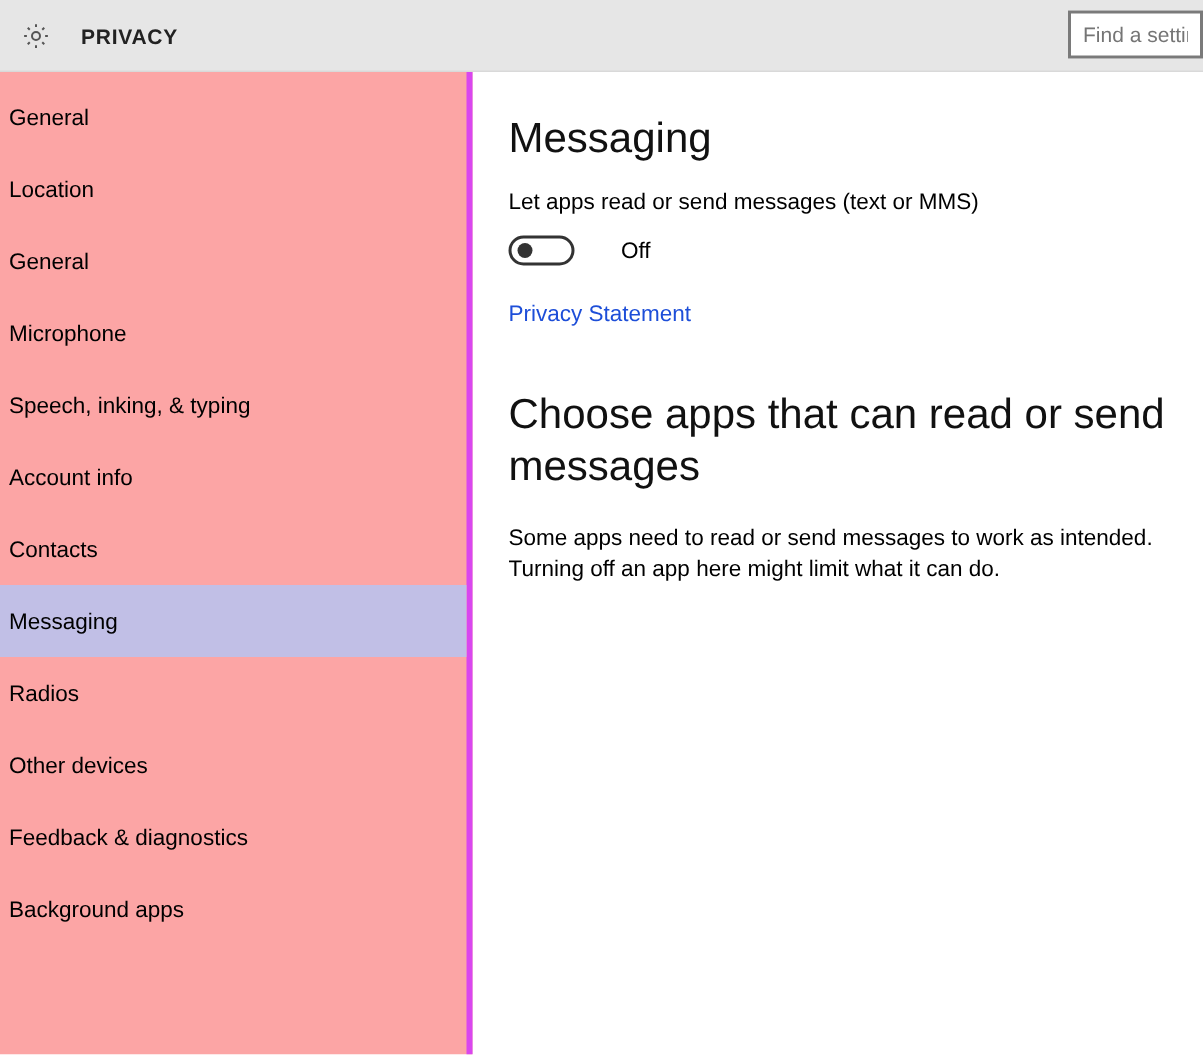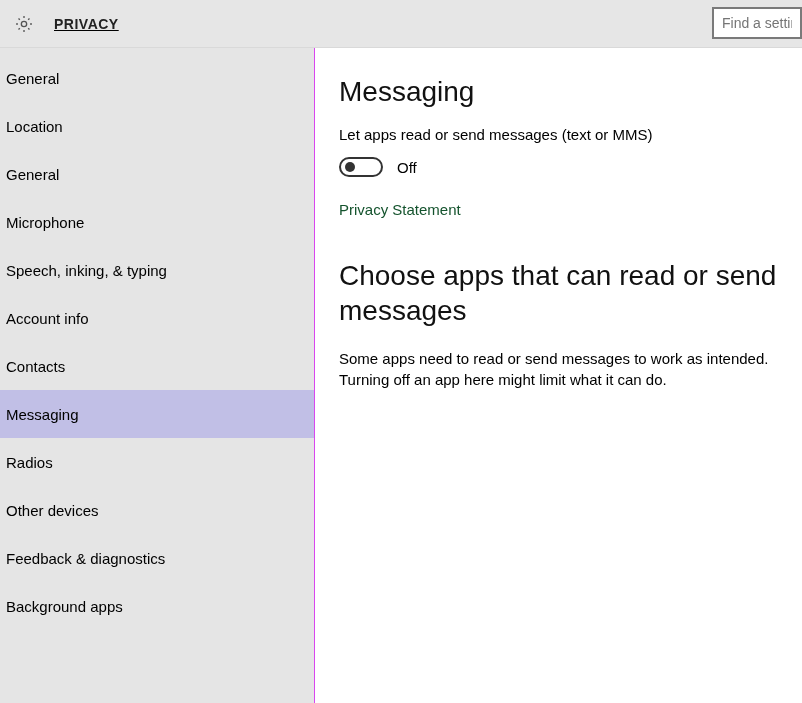--- a/index.html
+++ b/index.html
@@ -13,21 +13,20 @@
     overflow: hidden;
   }
   .header {
     height: 48px;
     background: #e6e6e6;
     display: flex;
     align-items: center;
     padding-left: 14px;
     position: relative;
     border-bottom: 1px solid #d9d9d9;
-    text-decoration: underline;
   }
   .header .gear {
     width: 20px;
     height: 20px;
     display: flex;
     align-items: center;
     justify-content: center;
   }
   .header .title {
     font-weight: 600;
@@ -49,22 +48,22 @@
     color: #666;
     font-family: inherit;
     outline: none;
   }
   .body {
     display: flex;
     height: calc(100% - 48px);
   }
   .sidebar {
     width: 315px;
-    background: #e5e5e5;
-    border-right: 1px solid #d946ef;
+    background: #fca5a5;
+    border-right: 4px solid #d946ef;
     display: flex;
     flex-direction: column;
     padding-top: 6px;
   }
   .side-item {
     height: 48px;
     display: flex;
     align-items: center;
     padding-left: 6px;
     font-size: 15px;
@@ -86,20 +85,21 @@
     color: #111;
   }
   .main .subline {
     font-size: 15px;
     margin-bottom: 14px;
   }
   .toggle-row {
     display: flex;
     align-items: center;
     margin-bottom: 24px;
+    gap: 17px;
   }
   .toggle {
     width: 44px;
     height: 20px;
     border: 2px solid #333;
     border-radius: 11px;
     position: relative;
     background: #fff;
     cursor: pointer;
   }
@@ -110,21 +110,21 @@
     border-radius: 50%;
     position: absolute;
     top: 3px;
     left: 4px;
   }
   .toggle-label {
     margin-left: 14px;
     font-size: 15px;
   }
   .link {
-    color: #14532d;
+    color: #1d4ed8;
     font-size: 15px;
     cursor: pointer;
     display: inline-block;
     margin-bottom: 40px;
   }
   .main h2 {
     font-weight: 300;
     font-size: 28px;
     line-height: 1.25;
     margin-bottom: 20px;

